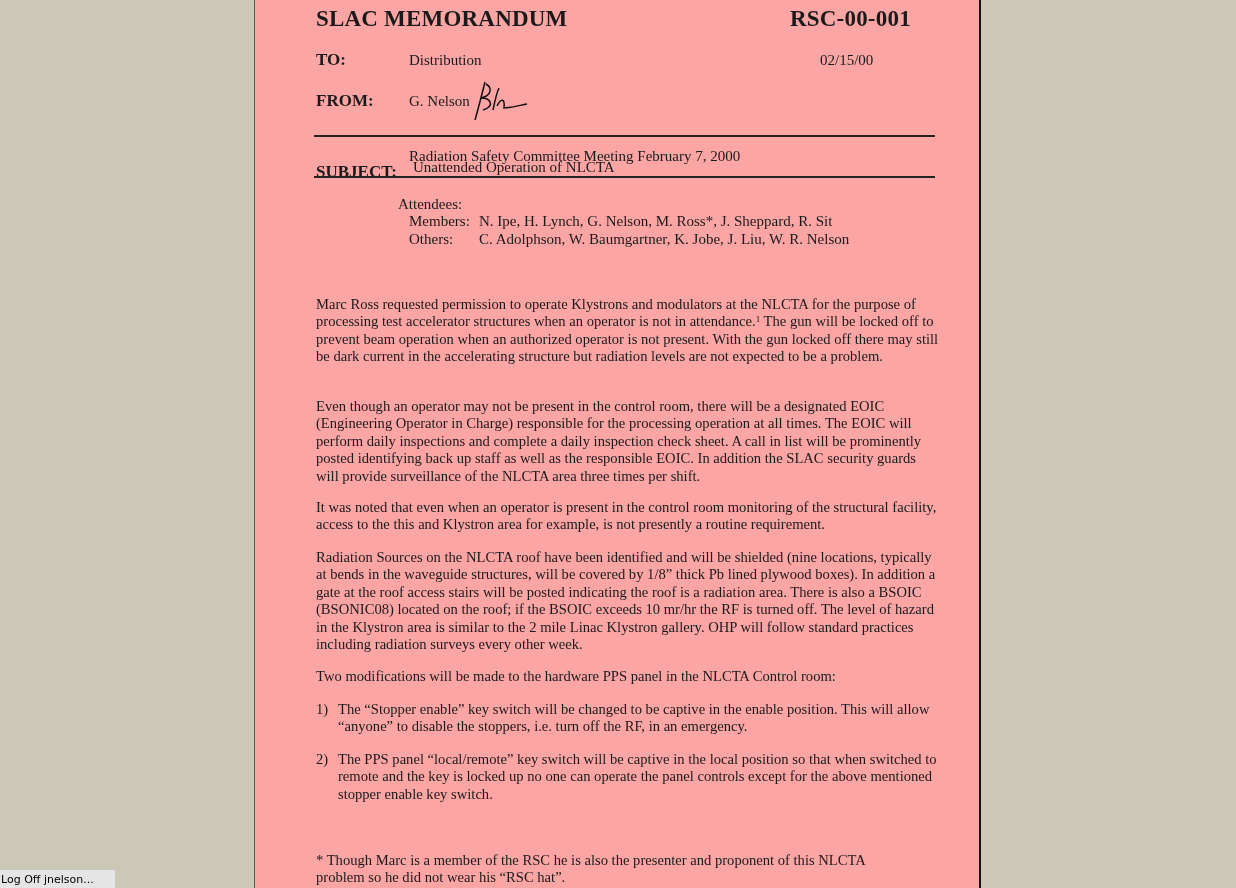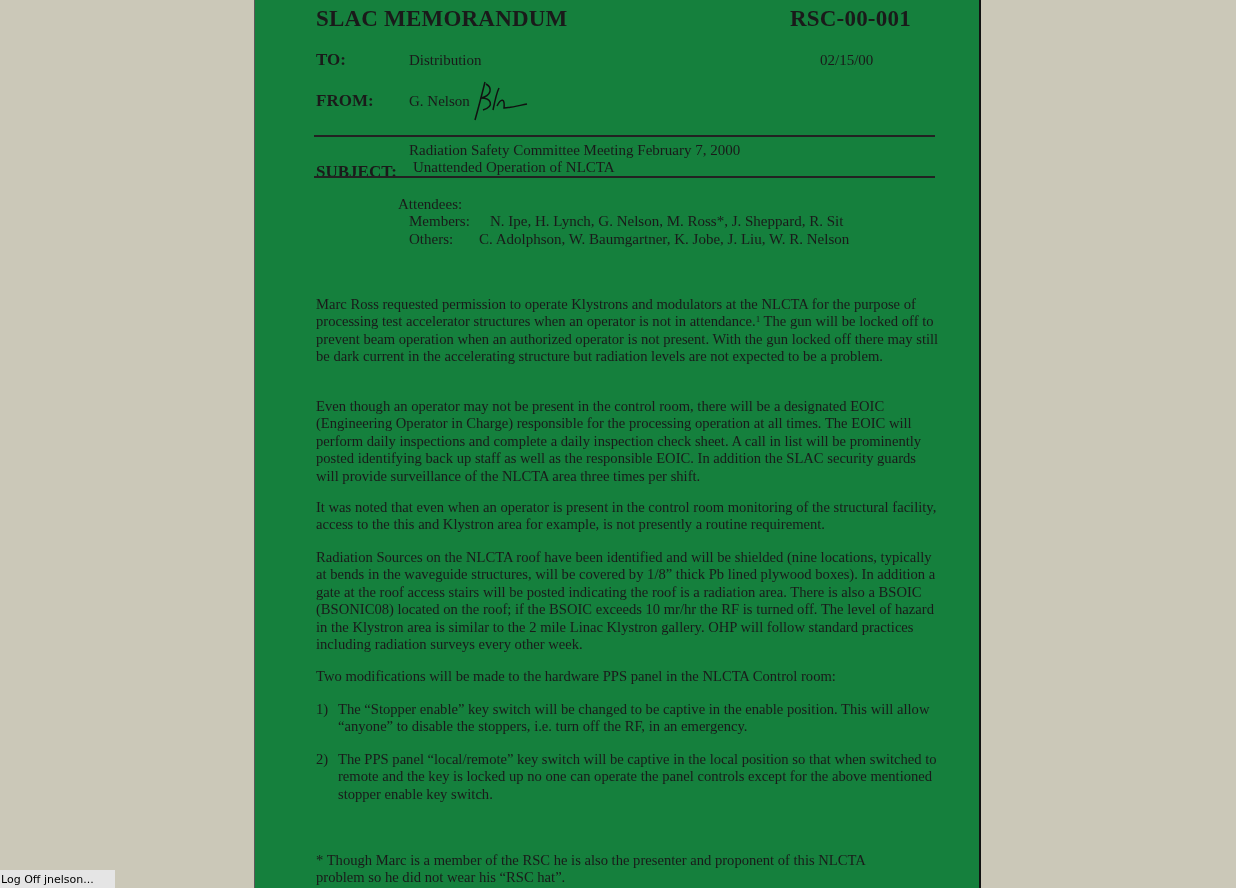--- a/index.html
+++ b/index.html
@@ -3,21 +3,21 @@
 <meta charset="utf-8">
 <style>
   html, body { margin:0; padding:0; }
   body {
     width:1236px; height:888px; overflow:hidden;
     background:#cbc8b8; position:relative;
     font-family:"Liberation Serif", serif; color:#1a1a1a;
   }
   .page {
     position:absolute; left:254px; top:0; width:727px; height:888px;
-    background:#15803d; border-left:1px solid #5a5a5a; border-right:2px solid #111;
+    background:#fca5a5; border-left:1px solid #5a5a5a; border-right:2px solid #111;
     box-sizing:border-box; overflow:hidden;
   }
   .abs { position:absolute; white-space:nowrap; }
   .title { font-weight:bold; font-size:23px; letter-spacing:0.2px; }
   .label-sc { font-weight:bold; font-size:17px; }
   .txt { font-size:15px; line-height:17.4px; }
   .rule { position:absolute; left:59px; width:621px; height:2px; background:#222; }
   .para { position:absolute; left:61px; width:625px; font-size:14.6px; line-height:17.4px; white-space:normal; }
   .para sup { font-size:9px; vertical-align:top; position:relative; top:-2px; }
   .list-item { position:absolute; left:61px; width:625px; font-size:14.6px; line-height:17.4px; }
@@ -45,27 +45,27 @@
   <div class="abs label-sc" style="left:61px; top:91px;">FROM:</div>
   <div class="abs txt" style="left:154px; top:93px;">G. Nelson</div>
   <svg class="sig" viewBox="0 0 56 42">
     <path d="M12 2 C 9 14, 6 26, 2 40" stroke="#111" stroke-width="1.5" fill="none"></path>
     <path d="M13 4 C 20 8, 18 16, 8 18 C 18 18, 22 26, 10 30" stroke="#111" stroke-width="1.5" fill="none"></path>
     <path d="M20 30 C 22 20, 24 12, 26 8 M24 26 C 28 18, 32 18, 31 28 C 36 28, 44 26, 54 24" stroke="#111" stroke-width="1.5" fill="none"></path>
   </svg>
 
   <div class="rule" style="top:135px;"></div>
   <div class="abs label-sc" style="left:61px; top:140px;margin-top:22px;">SUBJECT:</div>
-  <div class="abs txt" style="left:154px; top:142px;font-family:Liberation Serif, serif;">Radiation Safety Committee Meeting February 7, 2000</div>
+  <div class="abs txt" style="left:154px; top:148px;font-family:Liberation Serif, serif;">Radiation Safety Committee Meeting February 7, 2000</div>
   <div class="abs txt" style="left:158px; top:159px;">Unattended Operation of NLCTA</div>
   <div class="rule" style="top:176px;"></div>
 
   <div class="abs txt" style="left:143px; top:196px;">Attendees:</div>
   <div class="abs txt" style="left:154px; top:213px;">Members:</div>
-  <div class="abs txt" style="left:224px; top:213px;margin-left:11px;">N. Ipe, H. Lynch, G. Nelson, M. Ross*, J. Sheppard, R. Sit</div>
+  <div class="abs txt" style="left:224px; top:213px;">N. Ipe, H. Lynch, G. Nelson, M. Ross*, J. Sheppard, R. Sit</div>
   <div class="abs txt" style="left:154px; top:231px;">Others:</div>
   <div class="abs txt" style="left:224px; top:231px;">C. Adolphson, W. Baumgartner, K. Jobe, J. Liu, W. R. Nelson</div>
 
   <div class="para" style="top:296px;"><span>Marc Ross requested permission to operate Klystrons and modulators at the NLCTA for the purpose of processing test accelerator structures when an operator is not in attendance.</span><sup>1</sup><span> The gun will be locked off to prevent beam operation when an authorized operator is not present.  With the gun locked off there may still be dark current in the accelerating structure but radiation levels are not expected to be a problem.</span></div>
 
   <div class="para" style="top:398px;">Even though an operator may not be present in the control room, there will be a designated EOIC (Engineering Operator in Charge) responsible for the processing operation at all times.  The EOIC will perform daily inspections and complete a daily inspection check sheet.  A call in list will be prominently posted identifying back up staff as well as the responsible EOIC.  In addition the SLAC security guards will provide surveillance of the NLCTA area three times per shift.</div>
   <div class="para" style="top:499px;">It was noted that even when an operator is present in the control room monitoring of the structural facility, access to the this and Klystron area for example, is not presently a routine requirement.</div>
   <div class="para" style="top:549px;">Radiation Sources on the NLCTA roof have been identified and will be shielded (nine locations, typically at bends in the waveguide structures, will be covered by 1/8” thick Pb lined plywood boxes).  In addition a gate at the roof access stairs will be posted indicating the roof is a radiation area.  There is also a BSOIC (BSONIC08) located on the roof; if the BSOIC exceeds 10 mr/hr the RF is turned off.  The level of hazard in the Klystron area is similar to the 2 mile Linac Klystron gallery.  OHP will follow standard practices including radiation surveys every other week.</div>
   <div class="para" style="top:668px;">Two modifications will be made to the hardware PPS panel in the NLCTA Control room:</div>
 

